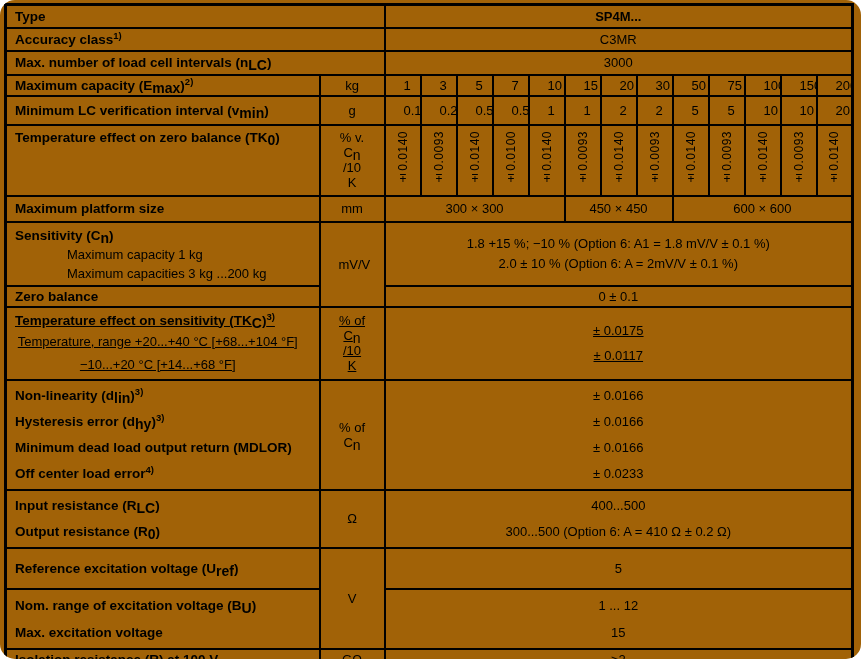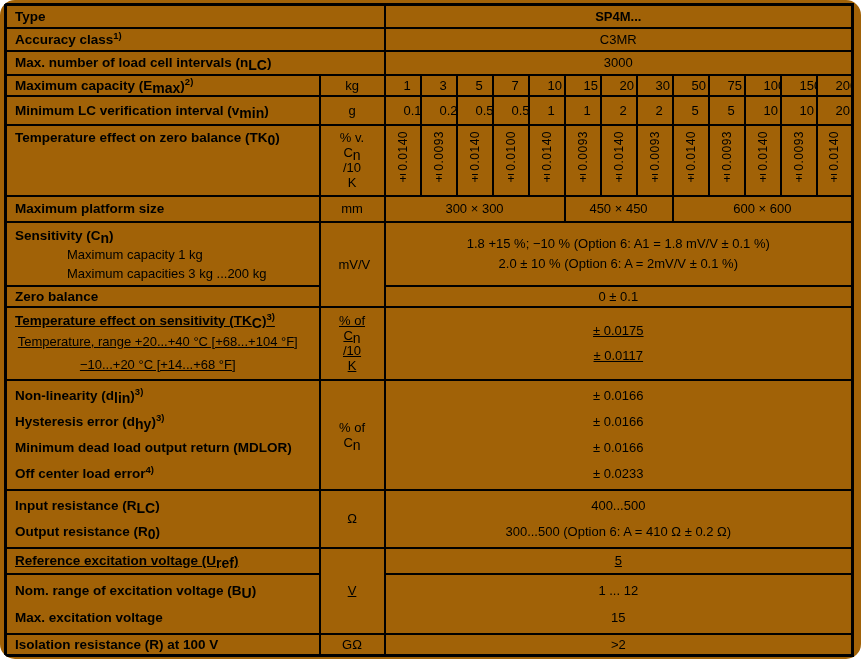--- a/index.html
+++ b/index.html
@@ -54,21 +54,21 @@
   tr.r-intervals { height: 24px; }
   tr.r-capacity  { height: 16px; }
   tr.r-vmin      { height: 29px; }
   tr.r-tk0       { height: 71px; }
   tr.r-platform  { height: 26px; margin-top: 23px; }
   tr.r-sensitivity { height: 62px; margin-top: 32px; }
   tr.r-zero      { height: 19px; }
   tr.r-tkc       { height: 73px; text-decoration: underline; }
   tr.r-errors    { height: 105px; }
   tr.r-resistance{ height: 53px; }
-  tr.r-uref      { height: 26px; text-decoration: underline; }
+  tr.r-uref      { height: 41px; }
   tr.r-excitation{ height: 52px; }
   tr.r-isolation { height: 22px; }
 </style>
 </head>
 <body>
 
 <div class="page">
   <table class="spec">
     <colgroup>
       <col style="width:314px">

